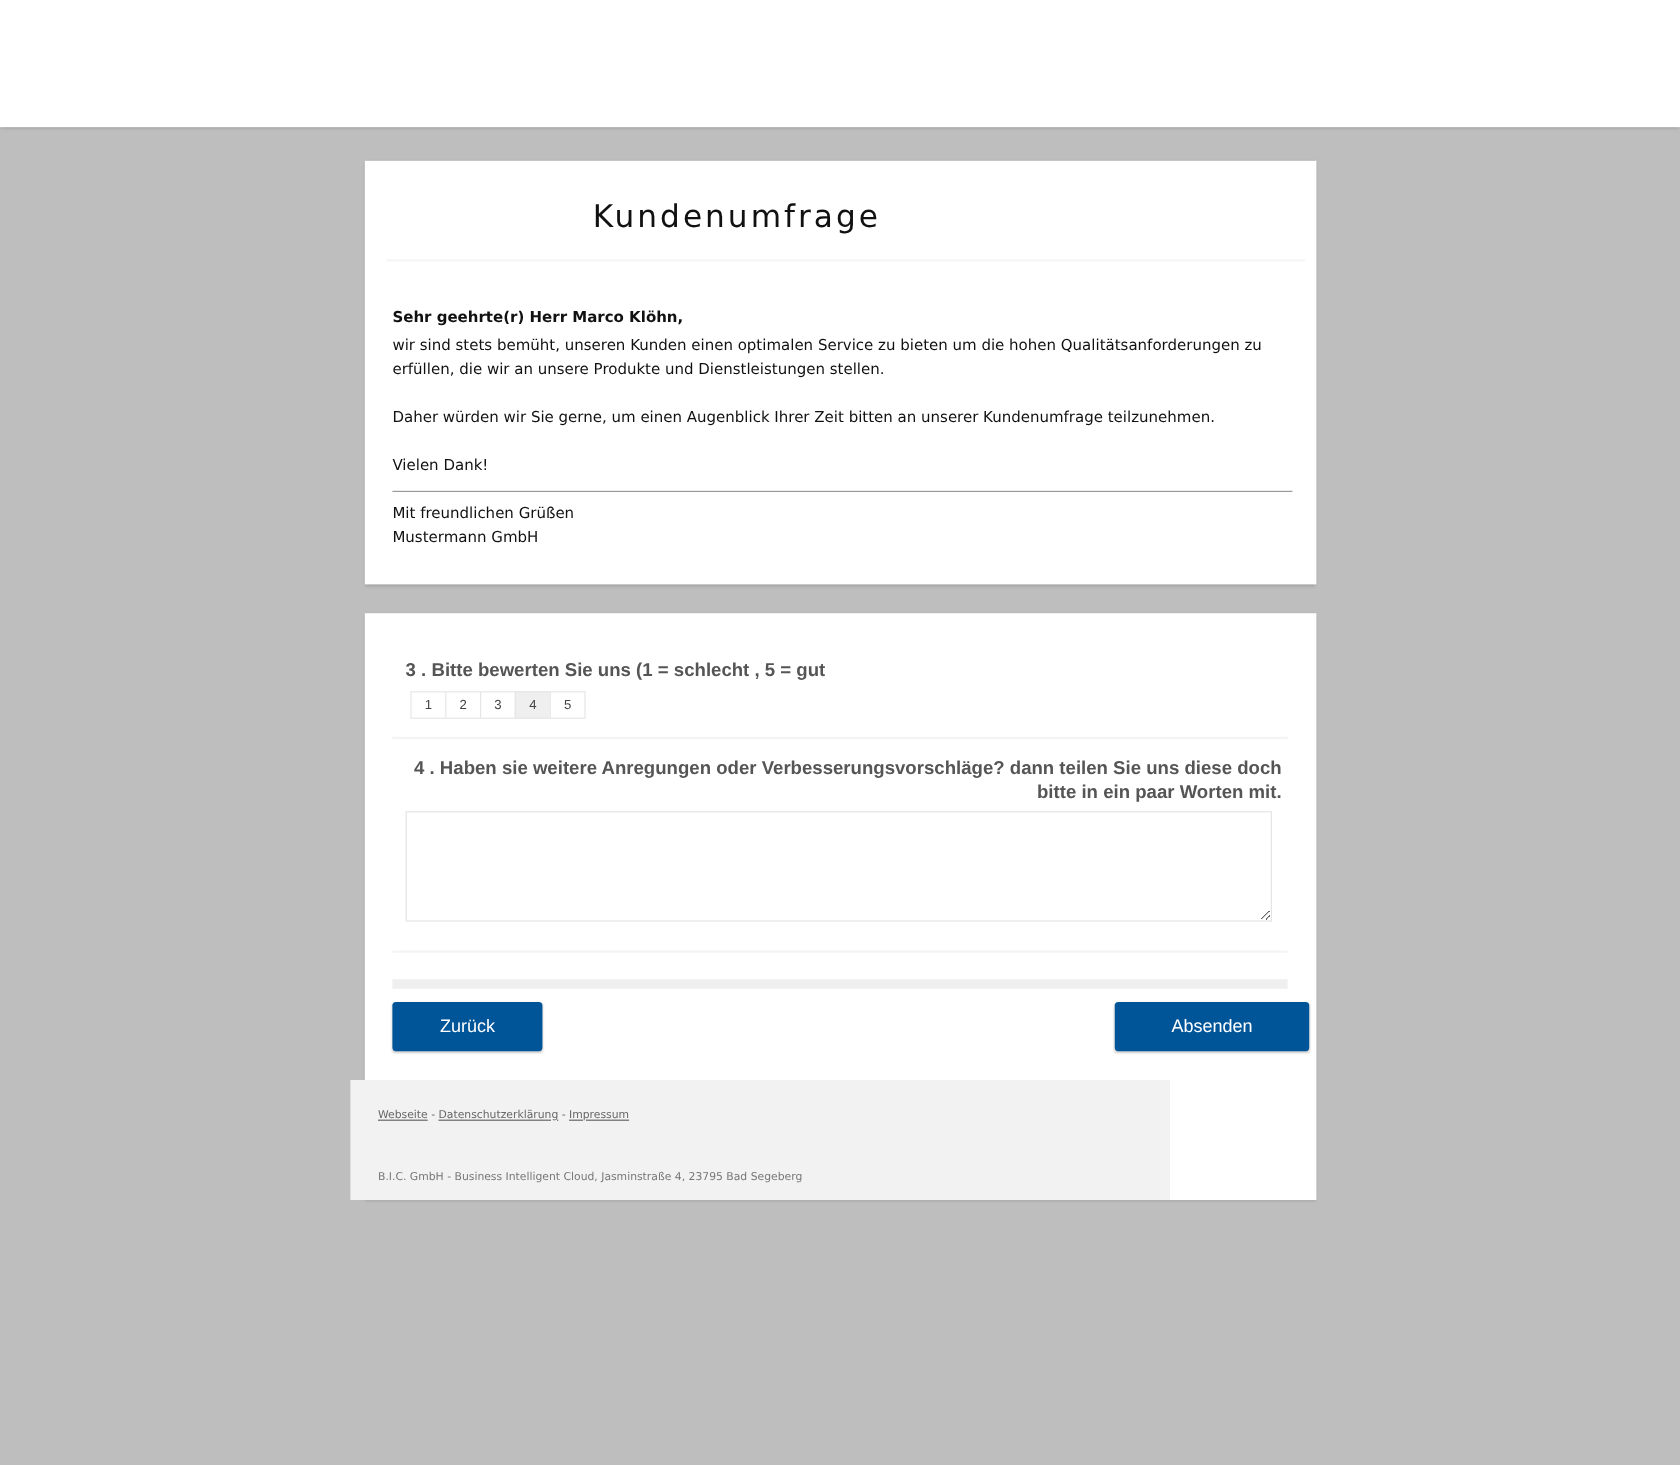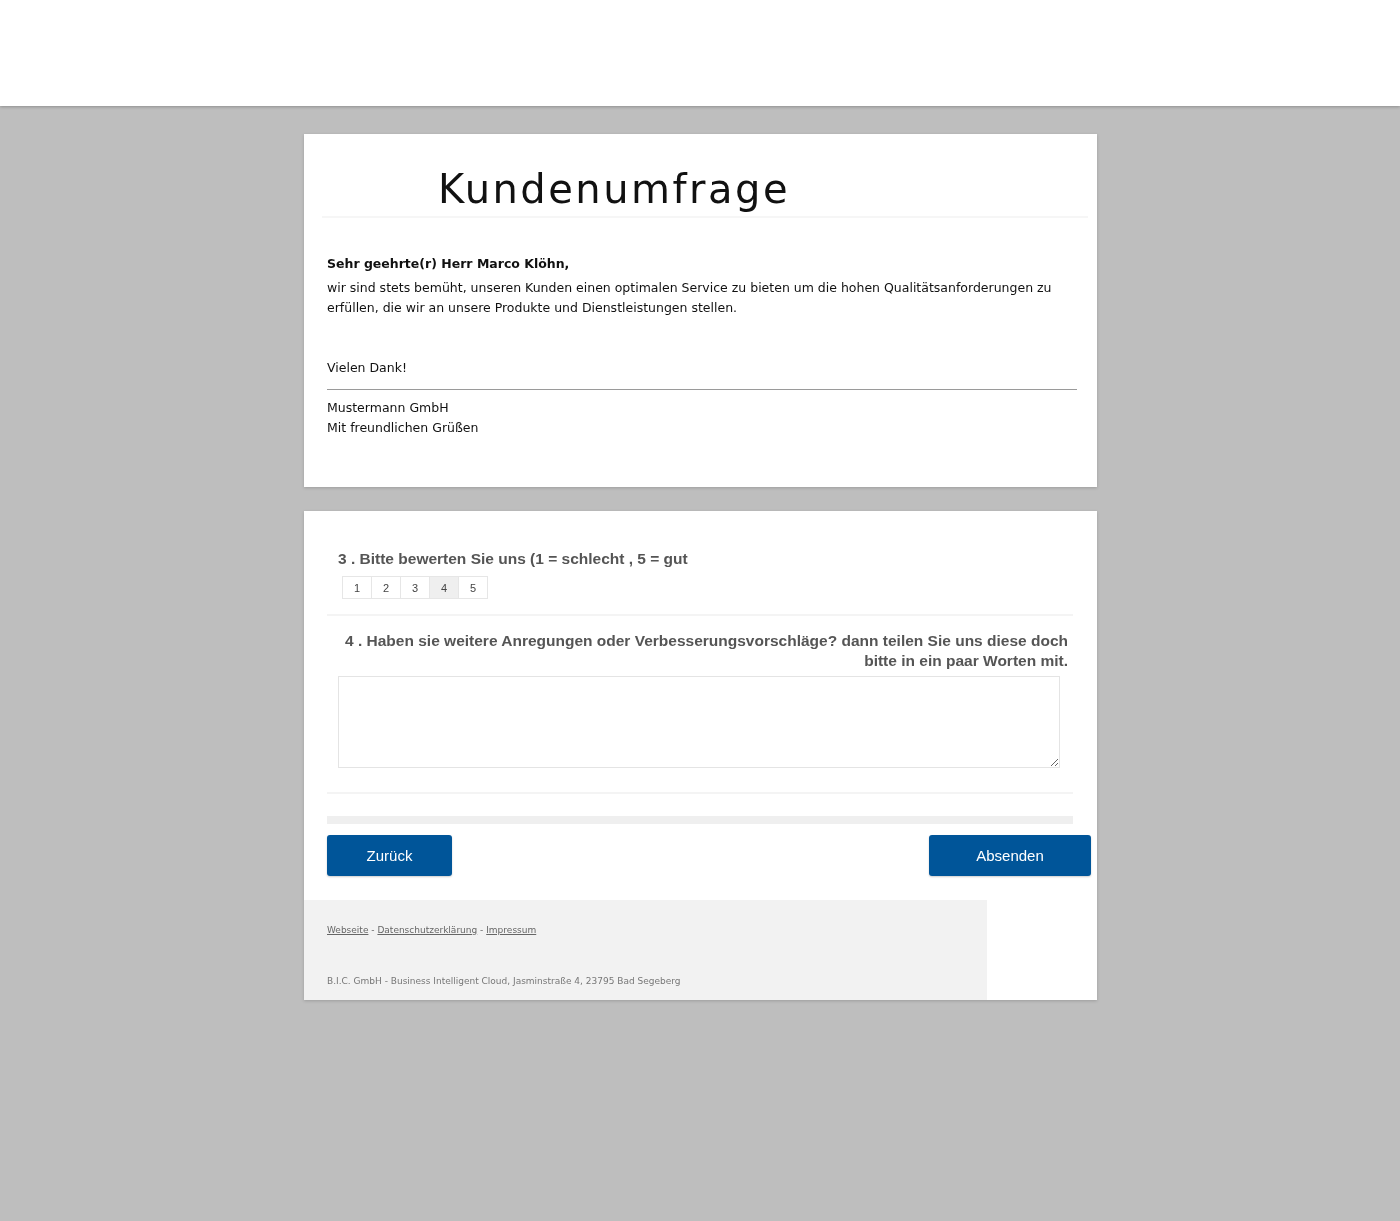--- a/index.html
+++ b/index.html
@@ -17,21 +17,21 @@
   .card {
     position: absolute; left: 304px; width: 793px;
     background: #ffffff;
     box-shadow: 0 1px 3px rgba(0,0,0,0.18);
   }
   .card1 { top: 134px; height: 353px; }
   .card2 { top: 511px; height: 489px; }
 
   .title {
     position: absolute; left: 0; top: 166px; width: 1228px;
-    text-align: center; font-size: 40px; letter-spacing: 2.5px;
+    text-align: center; font-size: 26px; letter-spacing: 2.5px;
     color: #111; font-family: "DejaVu Sans", sans-serif; font-weight: normal;
   }
   .title-rule {
     position: absolute; left: 322px; top: 216px; width: 766px; height: 2px; background: #f6f6f6;
   }
   .letter { position: absolute; left: 327px; top: 254px; width: 750px;
     font-family: "DejaVu Sans", sans-serif; font-size: 12.5px; color: #111; }
   .letter p { margin: 0; line-height: 20px; }
   .greeting { font-weight: bold; margin-bottom: 4px !important; }
   .gap { height: 20px; }
@@ -57,43 +57,44 @@
   }
   .progress { position: absolute; left: 327px; top: 816px; width: 746px; height: 8px; background: #efefef; }
   .btn {
     position: absolute; top: 835px; height: 41px; background: #005599; color: #fff;
     border: none; border-radius: 3px; font-family: "Liberation Sans", sans-serif; font-size: 15px;
     cursor: pointer; box-shadow: 0 1px 2px rgba(0,0,0,0.2);
   }
   .btn-back { left: 327px; width: 125px; }
   .btn-send { left: 929px; width: 162px; }
 
-  .footer { position: absolute; left: 304px; top: 900px; width: 683px; height: 100px; background: #f2f2f2; }
+  .footer { position: absolute; left: 292px; top: 900px; width: 683px; height: 100px; background: #f2f2f2; }
   .footer-links { position: absolute; left: 23px; top: 25px; font-family: "DejaVu Sans", sans-serif; font-size: 9px; color: #666; }
   .footer-links a { color: #666; text-decoration: underline; }
   .footer-address { position: absolute; left: 23px; top: 64px; font-family: "DejaVu Sans", sans-serif; font-size: 9px; color: #777; margin-top: 12px; }
 </style>
 </head>
 <body>
 
 <div class="topbar"></div>
 
 <div class="card card1"></div>
 <div class="title">Kundenumfrage</div>
 <div class="title-rule"></div>
 
 <div class="letter">
   <p class="greeting">Sehr geehrte(r) Herr Marco Klöhn,</p>
   <p>wir sind stets bemüht, unseren Kunden einen optimalen Service zu bieten um die hohen Qualitätsanforderungen zu erfüllen, die wir an unsere Produkte und Dienstleistungen stellen.</p>
   <div class="gap"></div>
+  <p>Daher würden wir Sie gerne, um einen Augenblick Ihrer Zeit bitten an unserer Kundenumfrage teilzunehmen.</p>
   <div class="gap"></div>
   <p>Vielen Dank!</p>
   <div class="hr"></div>
+  <p>Mit freundlichen Grüßen</p>
   <p>Mustermann GmbH</p>
-  <p>Mit freundlichen Grüßen</p>
 </div>
 
 <div class="card card2"></div>
 
 <div class="q q3">3 .  Bitte bewerten Sie uns (1 = schlecht , 5 = gut</div>
 <div class="rating">
   <div class="rating-btn">1</div>
   <div class="rating-btn">2</div>
   <div class="rating-btn">3</div>
   <div class="rating-btn selected">4</div>

